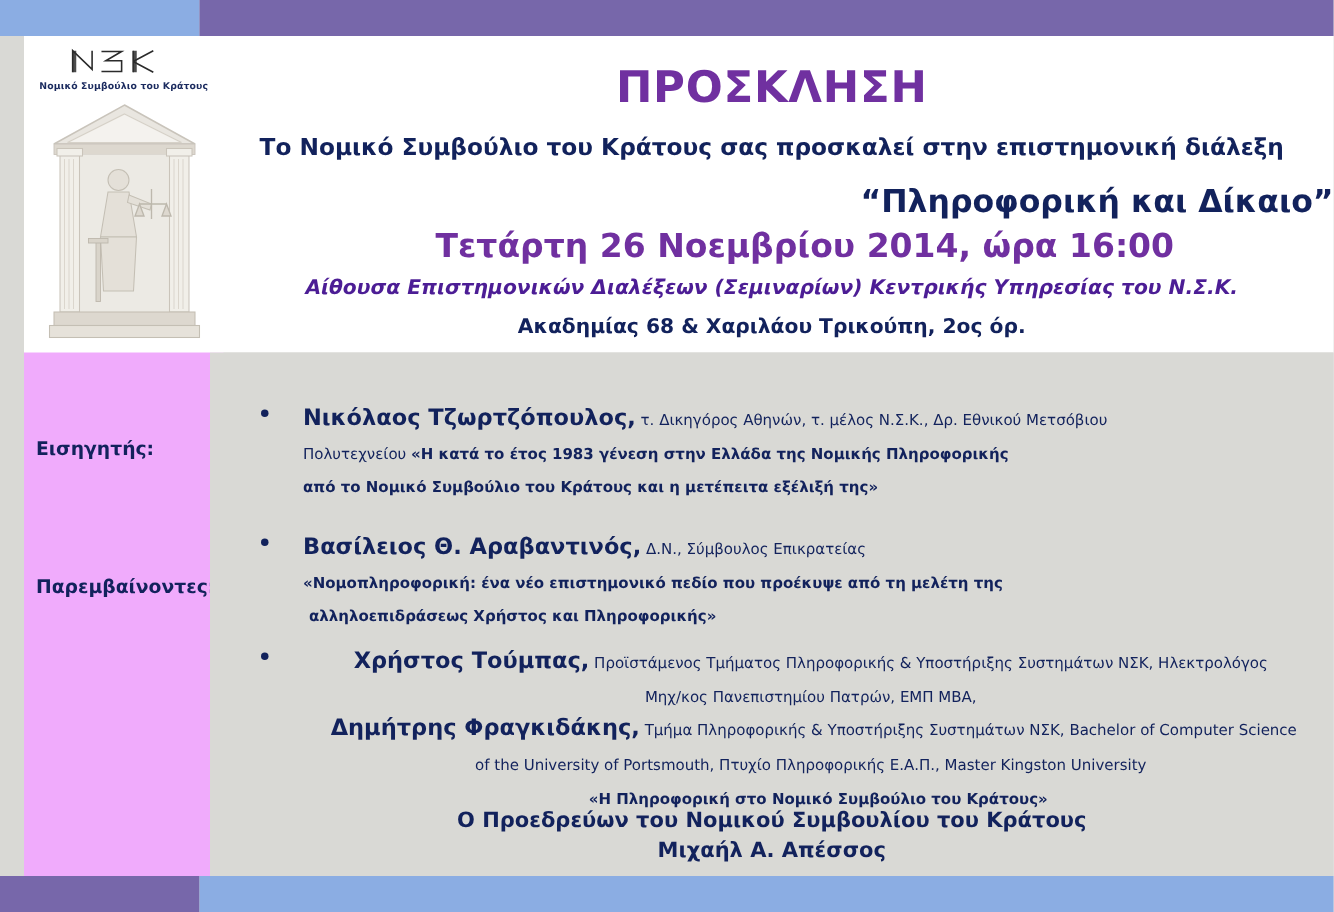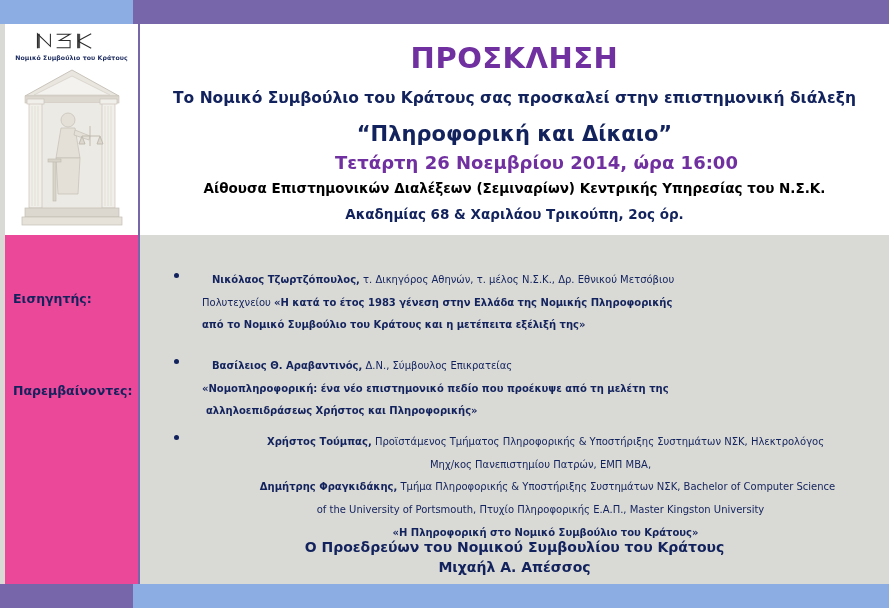--- a/index.html
+++ b/index.html
@@ -49,23 +49,23 @@
   .divider-vertical {
     position: absolute;
     left: 133px; top: 24px;
     width: 7px; height: 560px;
     background: #7767aa;
   }
 
   
   .sidebar {
     position: absolute;
-    left: 5px; top: 24px;
+    left: 16px; top: 24px;
     width: 133px; height: 560px;
-    background: #ec4899;
+    background: #f0abfc;
   }
   .logo-panel {
     position: absolute;
     left: 0; top: 0;
     width: 133px; height: 211px;
     background: #ffffff;
     display: flex;
     flex-direction: column;
     align-items: center;
   }
@@ -123,33 +123,35 @@
     margin-top: 14px;
     font-size: 15.5px;
     font-weight: bold;
     color: #12225c;
   }
   .lecture-title {
     margin-top: 15px;
     font-size: 21px;
     font-weight: bold;
     color: #12225c;
+    text-align: right;
   }
   .datetime {
     margin-top: 6px;
-    font-size: 18px;
+    font-size: 22px;
     font-weight: bold;
     color: #7030a0;
     margin-left: 44px;
   }
   .venue {
     margin-top: 7px;
     font-size: 13.5px;
     font-weight: bold;
-    color: #000000;
+    color: #4c1d95;
+    font-style: italic;
   }
   .address {
     margin-top: 10px;
     font-size: 13.5px;
     font-weight: bold;
     color: #12225c;
   }
 
   
   .body-area {
@@ -174,23 +176,22 @@
     left: 0; top: 6px;
     width: 5px; height: 5px;
     border-radius: 50%;
     background: #12225c;
   }
   .entry-body {
     margin-left: 28px;
   }
 
   .nm {
-    font-size: 10px;
-    font-weight: bold;
-    margin-left: 10px;
+    font-size: 15px;
+    font-weight: bold;
   }
   .sm {
     font-size: 10px;
   }
   .qt {
     font-size: 10px;
     font-weight: bold;
   }
   .line { line-height: 1.42; }
   .line2 { margin-left: 4px; }

